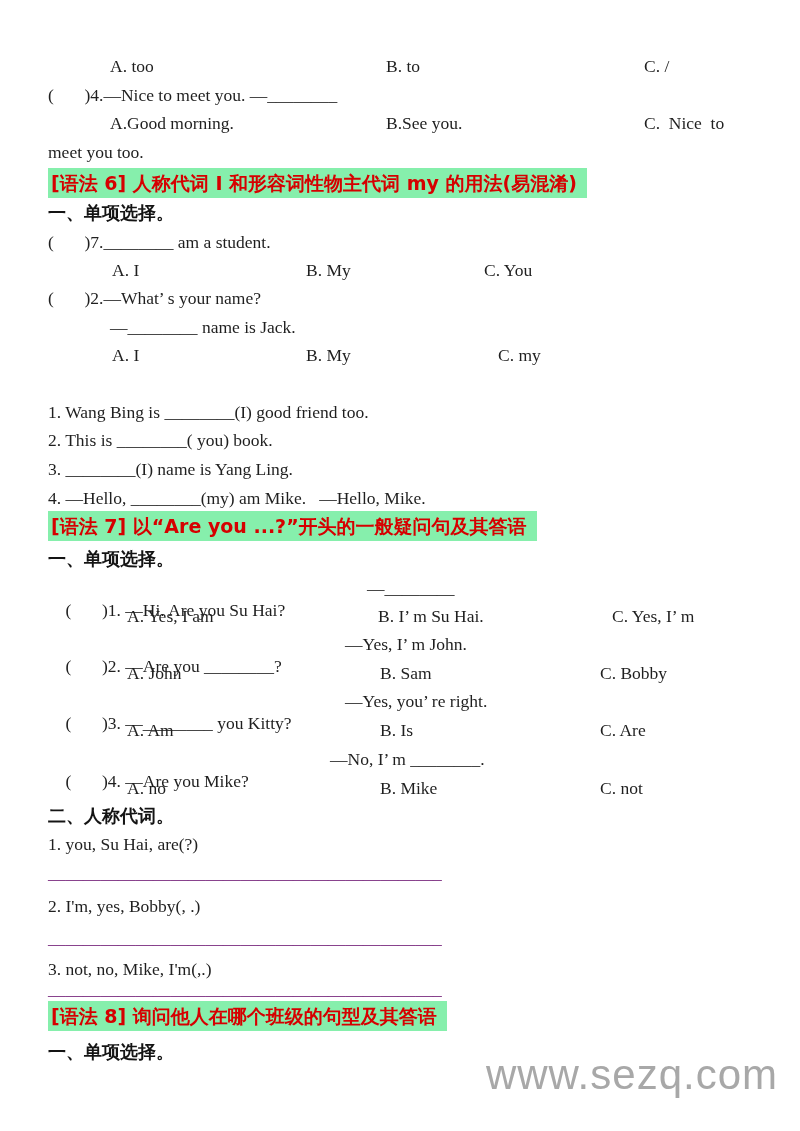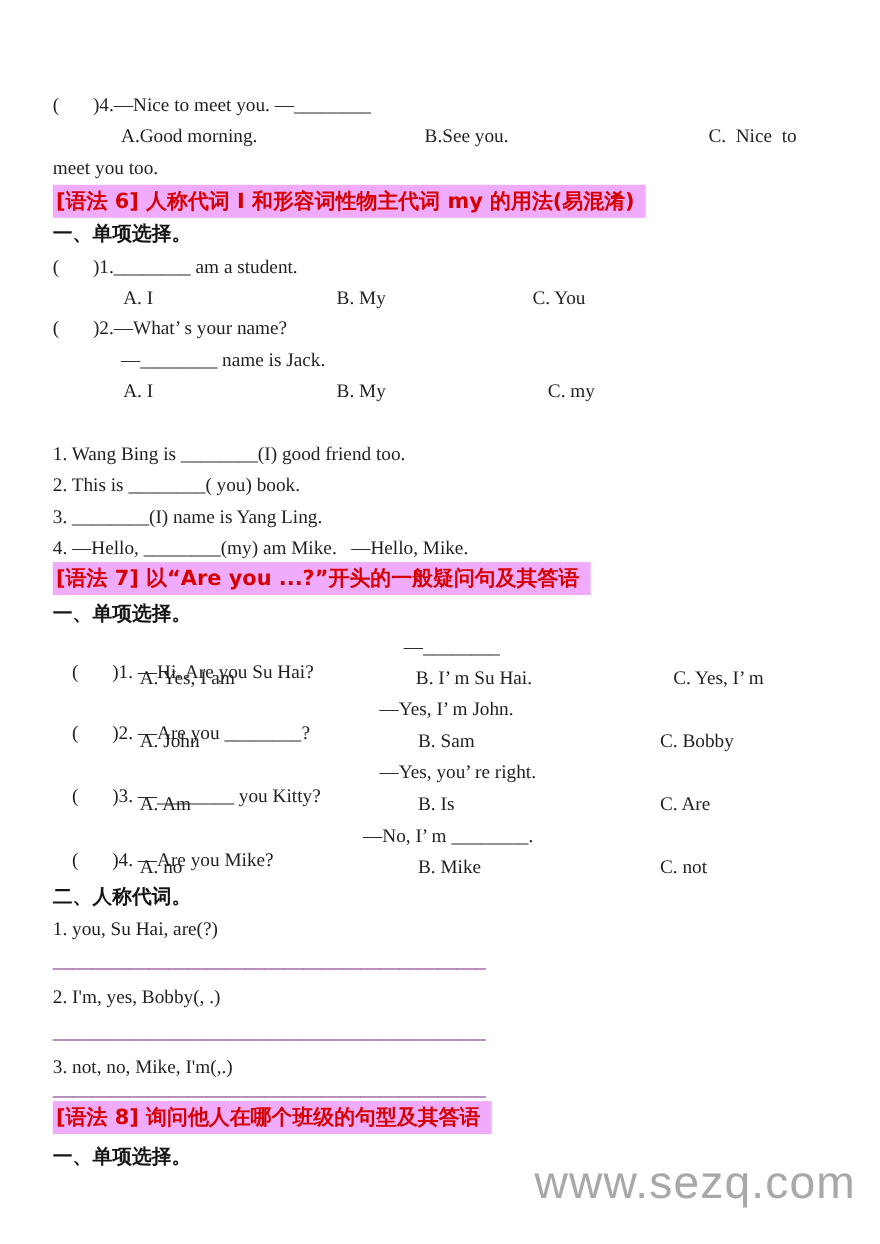--- a/index.html
+++ b/index.html
@@ -37,21 +37,21 @@
     top:0;
     white-space:pre;
     font-size:17.5px;
     line-height:22px;
   }
   .qa{height:22px;width:730px;}
   .heading{
     position:absolute;
     left:48px;
     display:inline-block;
-    background:#f0abfc;
+    background:#86efac;
     color:#d60000;
     font-family:"DejaVu Sans","Liberation Sans",sans-serif;
     font-weight:bold;
     font-size:19px;
     line-height:30px;
     padding:0 10px 0 3px;
     white-space:pre;
   }
   .subhead{
     position:absolute;
@@ -76,33 +76,38 @@
     line-height:46px;
     color:#a8a8a8;
     letter-spacing:1px;
   }
 </style>
 </head>
 <body>
 
 <div class="page">
 
+  <div class="opts" style="top:55px">
+    <span style="left:62px">A. too</span>
+    <span style="left:338px">B. to</span>
+    <span style="left:596px">C. /</span>
+  </div>
 
   <div class="ln" style="top:84px">(       )4.—Nice to meet you. —________</div>
   <div class="opts" style="top:112px">
     <span style="left:62px">A.Good morning.</span>
     <span style="left:338px">B.See you.</span>
     <span style="left:596px">C.  Nice  to</span>
   </div>
   <div class="ln" style="top:141px;left:48px">meet you too.</div>
 
   <div class="heading" style="top:168px">[语法 6] 人称代词 I 和形容词性物主代词 my 的用法(易混淆)</div>
   <div class="subhead" style="top:202px">一、单项选择。</div>
 
-  <div class="ln" style="top:231px">(       )1.________ am a student.</div>
+  <div class="ln" style="top:231px">(       )7.________ am a student.</div>
   <div class="opts" style="top:259px">
     <span style="left:64px">A. I</span>
     <span style="left:258px">B. My</span>
     <span style="left:436px">C. You</span>
   </div>
 
   <div class="ln" style="top:287px">(       )2.—What’ s your name?</div>
   <div class="ln" style="top:316px;left:110px">—________ name is Jack.</div>
   <div class="opts" style="top:344px">
     <span style="left:64px">A. I</span>

